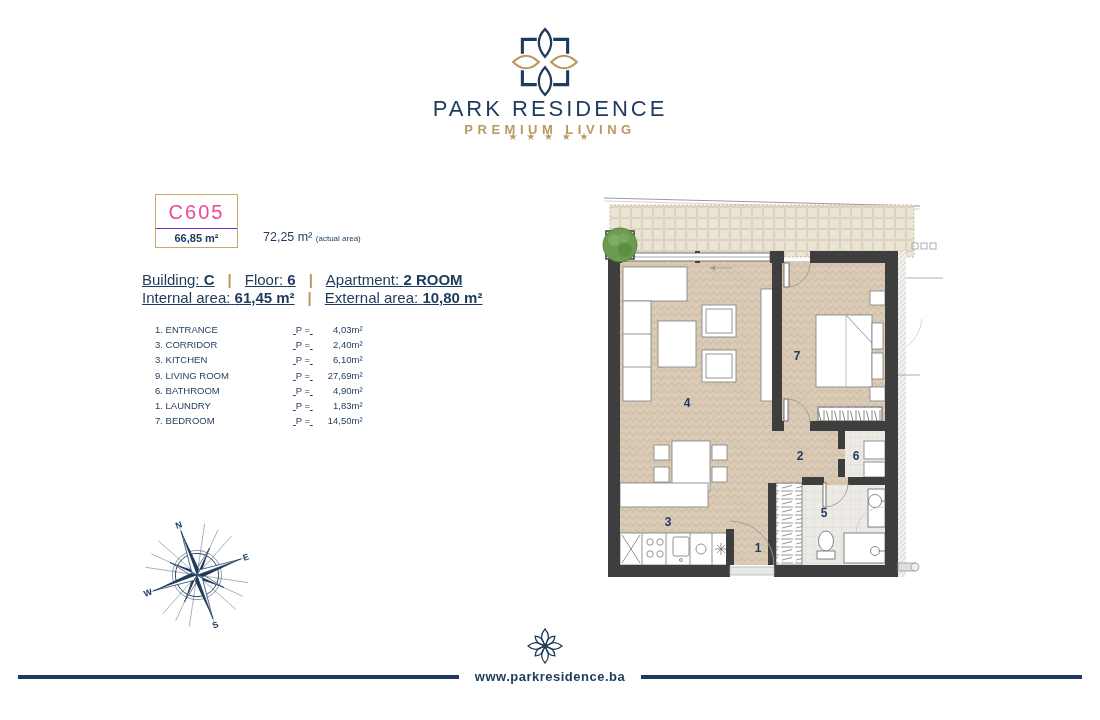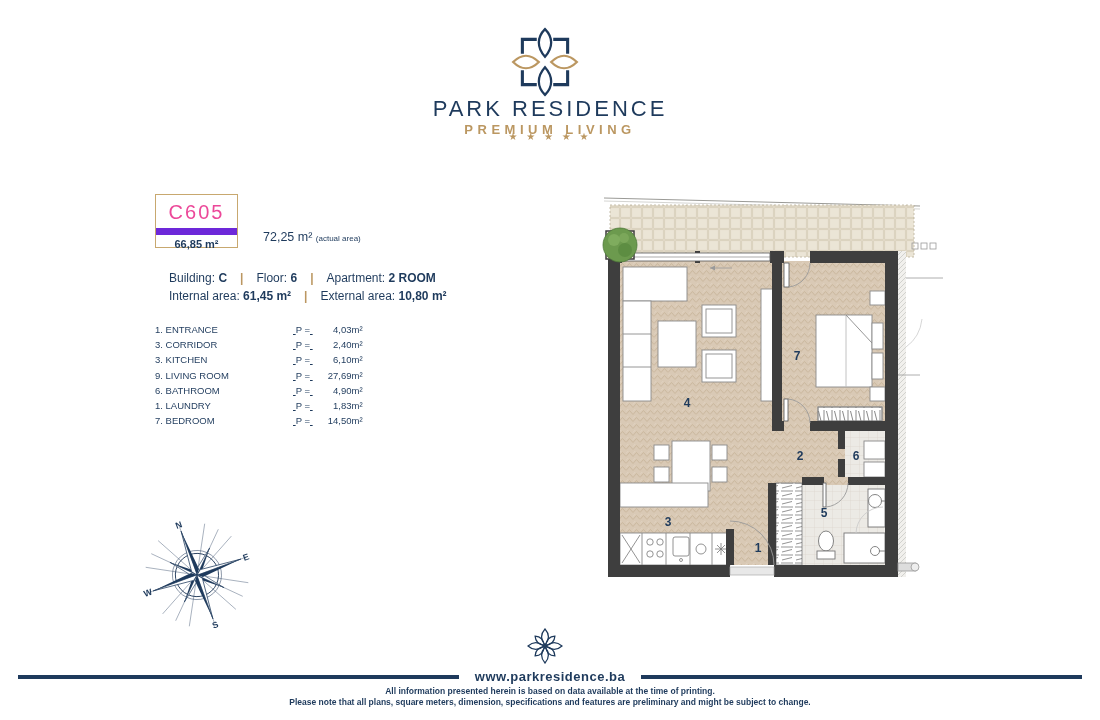--- a/index.html
+++ b/index.html
@@ -6,24 +6,24 @@
   .page{position:relative;width:1100px;height:720px;overflow:hidden;background:#fff;
         font-family:"Liberation Sans", sans-serif;color:#1e3a5c;}
   .abs{position:absolute;}
   
   .brand-name{top:96px;left:0;width:100%;text-align:center;font-size:22px;letter-spacing:3px;font-weight:400;}
   .brand-tagline{top:122px;left:0;width:100%;text-align:center;font-size:13px;letter-spacing:4.5px;color:#bb9761;font-weight:bold;}
   .brand-stars{top:131px;left:0;width:100%;text-align:center;font-size:10px;letter-spacing:3px;color:#bb9761;}
   
   .unit-box{left:155px;top:194px;width:81px;height:52px;border:1px solid #c8a86f;}
   .unit-code{height:33px;line-height:34px;text-align:center;font-size:20px;letter-spacing:2px;color:#ec4899;}
-  .unit-area{border-top:7px solid #6d28d9;height:18px;line-height:18px;text-align:center;font-size:11px;font-weight:bold;}
+  .unit-area{border-top:1px solid #6d28d9;height:18px;line-height:18px;text-align:center;font-size:11px;font-weight:bold;}
   .actual-area{left:263px;top:230px;font-size:12.5px;}
   .actual-note{font-size:8px;}
-  .info-row{left:169px;font-size:12px;white-space:nowrap;}
+  .info-row{left:142px;font-size:15px;white-space:nowrap;text-decoration:underline;}
   .info-row b{font-weight:bold;}
   .sep{color:#bb9761;margin:0 13px;font-weight:bold;}
   
   .room-list{left:155px;top:322px;font-size:9.5px;}
   .room-row{line-height:15.2px;white-space:nowrap;text-decoration:underline;}
   .rname{display:inline-block;width:138px;}
   .rprefix{display:inline-block;}
   .rval{display:inline-block;width:50px;text-align:right;}
   
   .site-row{top:669px;left:0;width:100%;display:flex;align-items:center;gap:16px;padding:0 18px;box-sizing:border-box;}
@@ -357,16 +357,14 @@
       <use href="#fp2" transform="rotate(180 18 18)"></use>
       <use href="#fp2" transform="rotate(270 18 18)"></use>
     </g>
   </svg>
 
   <div class="abs site-row">
     <div class="rule"></div>
     <div class="site-text">www.parkresidence.ba</div>
     <div class="rule"></div>
   </div>
-  <div class="abs disc" style="top:686px">All information presented herein is based on data available at the time of printing.</div>
-  <div class="abs disc" style="top:697px">Please note that all plans, square meters, dimension, specifications and features are preliminary and might be subject to change.</div>
 
 </div>
 
 </body></html>

